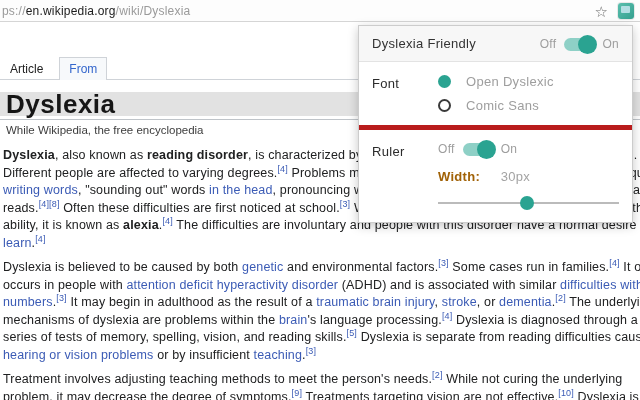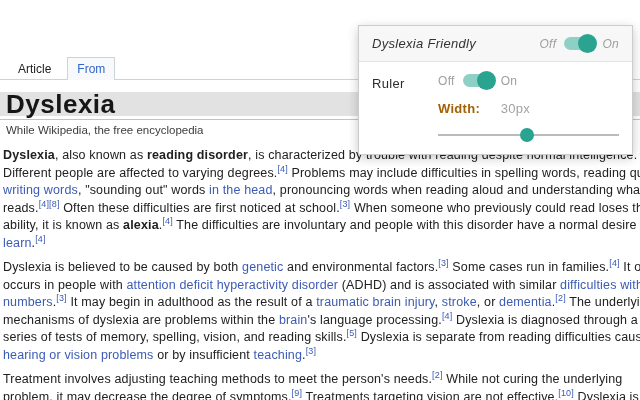--- a/index.html
+++ b/index.html
@@ -18,45 +18,45 @@
   .ext-icon { width:16px; height:16px; border-radius:3px;
     background:linear-gradient(135deg,#5bbfae,#35a08f); position:relative; box-shadow:0 0 0 1px rgba(0,0,0,.08); }
   .ext-icon::after { content:""; position:absolute; left:3px; top:3px; width:9px; height:7px;
     background:#bfe3ea; border-radius:1px; opacity:.9; }
 
   
   .page { position:absolute; top:23px; left:0; width:640px; height:377px; background:#fff; }
   .tabs-row { position:absolute; top:34px; left:0; width:640px; height:23px;
     border-bottom:1px solid #cfd3d8; }
   .tab { display:inline-block; font-size:12px; padding:4px 9px 4px 9px; }
-  .tab-article { color:#222; margin-left:9px; }
+  .tab-article { color:#222; margin-left:1px; }
   .tab-talk { color:#3366cc; background:#f7f9fb; border:1px solid #cfd3d8; border-bottom:none; margin-left:7px; }
 
   .ruler-band { position:absolute; top:69px; left:0; width:640px; height:24px; z-index:1; }
 
   .h1 { position:absolute; top:66px; left:6px; z-index:2; font-size:26px; font-weight:bold;
     color:#161616; letter-spacing:.5px; }
   .h1-underline { position:absolute; top:96px; left:0; width:640px; height:1px; background:#bfc4c9; z-index:2; }
   .site-sub { position:absolute; top:101px; left:6px; font-size:11.5px; color:#3d3d3d; z-index:2; }
 
   .article { position:absolute; top:124px; left:3px; width:672px; z-index:0;
     font-size:12.5px; line-height:17.5px; letter-spacing:.15px; color:#202122; }
   .article p { margin:0 0 7px 0; }
   .article b { font-weight:bold; }
   .article a.wl { text-decoration:none; cursor:pointer; }
   .article sup.ref { font-size:9px; line-height:0; text-decoration:none; cursor:pointer; }
 
   
   .popup { position:absolute; left:358px; top:25px; width:275px; background:#fff; z-index:10;
     border:1px solid #cccccc; box-shadow:0 3px 10px rgba(0,0,0,.22); font-size:13px; color:#333; }
   .popup-header { display:flex; align-items:center; justify-content:space-between;
-    padding:10px 13px; background:#f7f7f7; border-bottom:1px solid #e3e3e3;font-style:italic; }
+    padding:10px 13px; background:#f7f7f7; border-bottom:1px solid #e3e3e3; }
   .popup-title { font-size:13px; color:#333; letter-spacing:.3px; }
 
-  .switch-wrap { display:flex; align-items:flex-start; gap:8px; }
+  .switch-wrap { display:flex; align-items:flex-end; gap:8px; }
   .switch-label { font-size:12px; color:#9e9e9e; letter-spacing:.3px; }
   .switch { position:relative; width:30px; height:13px; border-radius:7px; cursor:pointer; }
   .switch .thumb { position:absolute; top:-3px; width:19px; height:19px; border-radius:50%; }
   .switch.on .thumb { right:-3px; }
 
   .section { display:flex; padding:12px 13px; }
   .section + .section { border-top:5px solid #b91c1c; }
   .section-label { width:66px; flex-shrink:0; color:#2b2b2b; font-size:13px; padding-top:2px; letter-spacing:.3px; }
   .section-body { flex:1; }
 
@@ -72,20 +72,29 @@
 
   .slider { position:relative; height:14px; margin-top:12px; cursor:pointer; }
   .slider .track { position:absolute; left:0; right:0; top:6px; height:2px; background:#bbbbbb; }
   .slider .knob { position:absolute; top:0; width:14px; height:14px; border-radius:50%; transform:translateX(-50%); }
 </style>
 </head>
 <body>
 
 <div class="viewport">
 
+  <div class="topbar">
+    <div class="url">
+      <span class="dim">ps://</span><span class="host">en.wikipedia.org</span><span class="dim">/wiki/Dyslexia</span>
+    </div>
+    <div class="top-actions">
+      <span class="star">☆</span>
+      <span class="ext-icon"></span>
+    </div>
+  </div>
 
   <div class="page">
     <div class="tabs-row">
       <span class="tab tab-article">Article</span><span class="tab tab-talk">From</span>
     </div>
 
     <div class="ruler-band" style="background: rgb(226, 226, 226);"></div>
 
     <div class="h1">Dyslexia</div>
     <div class="h1-underline"></div>
@@ -103,20 +112,33 @@
       <span class="popup-title">Dyslexia Friendly</span>
       <span class="switch-wrap">
         <span class="switch-label">Off</span>
         <span class="switch on" style="background: rgb(142, 208, 198);">
             <span class="thumb" style="background: rgb(42, 163, 145);"></span>
           </span>
         <span class="switch-label">On</span>
       </span>
     </div>
 
+    <div class="section">
+      <div class="section-label">Font</div>
+      <div class="section-body">
+        <div class="radio-row">
+          <span class="radio-dot sel" style="background: rgb(42, 163, 145);"></span>
+          <span class="radio-label">Open Dyslexic</span>
+        </div>
+        <div class="radio-row">
+          <span class="radio-dot"></span>
+          <span class="radio-label">Comic Sans</span>
+        </div>
+      </div>
+    </div>
 
     <div class="section">
       <div class="section-label">Ruler</div>
       <div class="section-body">
         <span class="switch-wrap">
           <span class="switch-label">Off</span>
           <span class="switch on" style="background: rgb(142, 208, 198);">
               <span class="thumb" style="background: rgb(42, 163, 145);"></span>
             </span>
           <span class="switch-label">On</span>

